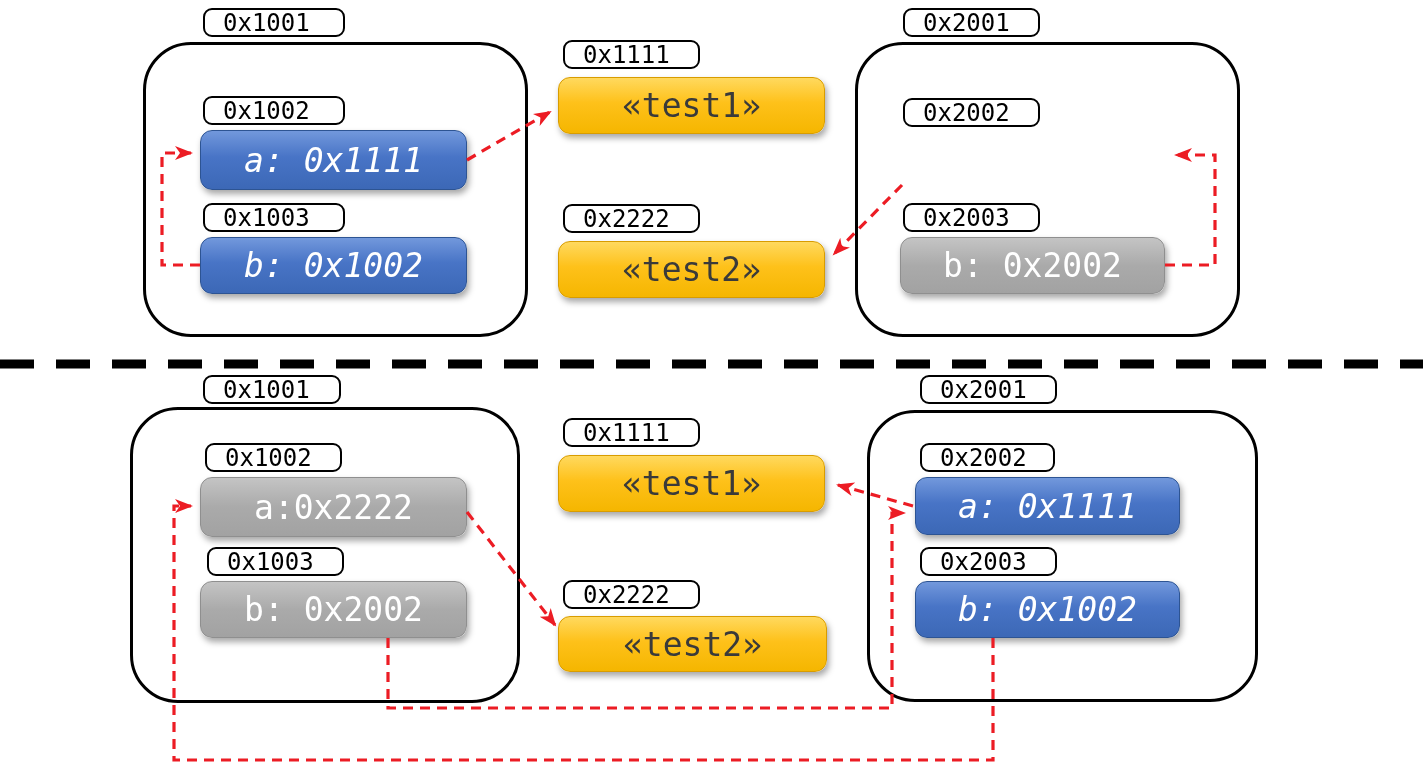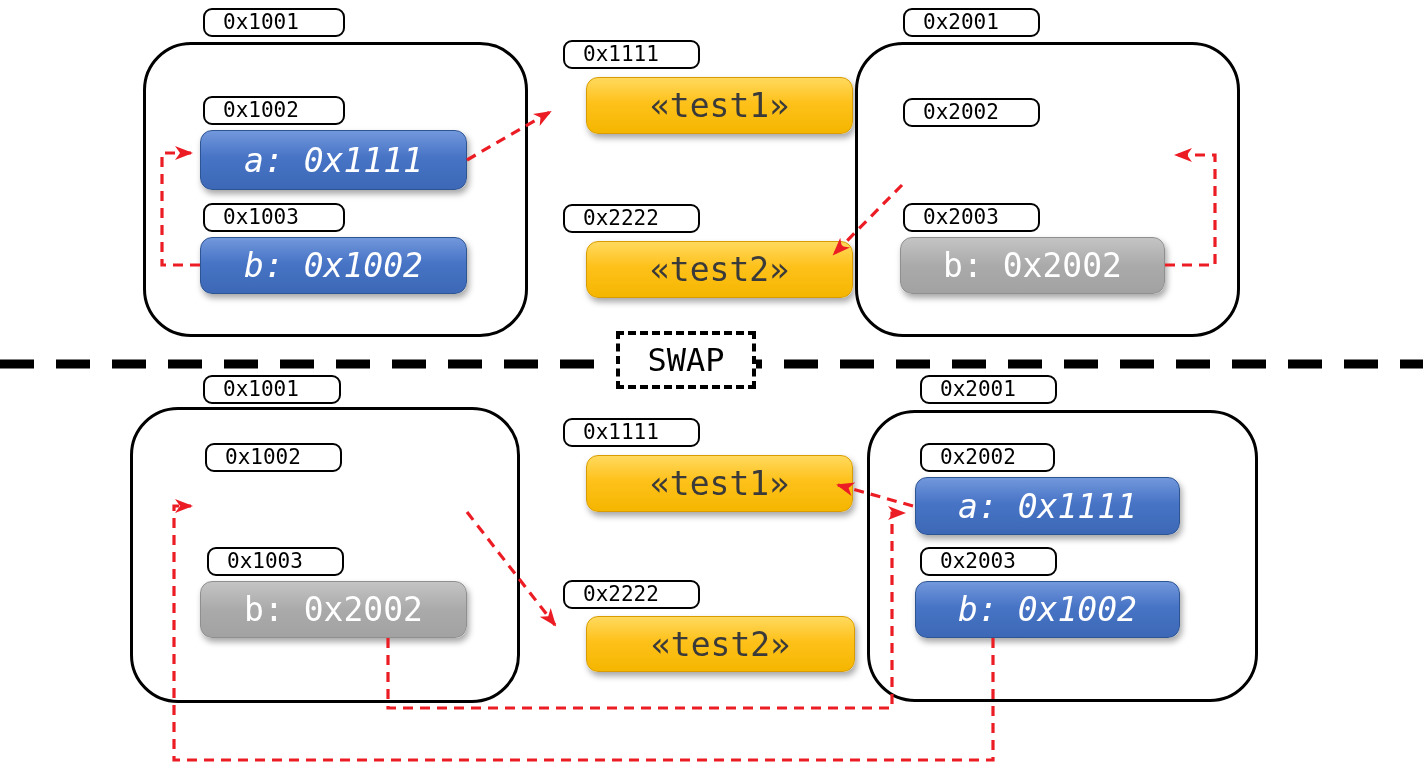--- a/index.html
+++ b/index.html
@@ -1,30 +1,30 @@
 <!DOCTYPE html>
 <html><head>
 <meta charset="utf-8">
 <style>
   html,body{margin:0;padding:0;background:#fff;}
   #stage{position:relative;width:1423px;height:767px;background:#fff;overflow:hidden;
          font-family:"DejaVu Sans Mono",monospace;}
   .frame{position:absolute;border:3px solid #000;border-radius:48px;background:#fff;box-sizing:border-box;}
   .tab{position:absolute;background:#fff;border:2.5px solid #000;border-radius:9px;
-       font-size:21px;color:#000;display:flex;align-items:center;padding-left:18px;
+       font-size:24px;color:#000;display:flex;align-items:center;padding-left:18px;
        box-sizing:border-box;line-height:1;}
   .vbox{position:absolute;border-radius:12px;display:flex;align-items:center;justify-content:center;
         font-size:33px;line-height:1;box-sizing:border-box;
         box-shadow:2px 4px 6px rgba(0,0,0,0.35);}
   .blue{background:linear-gradient(180deg,#7298dc 0%,#4874c6 45%,#3c68b6 100%);
         border:1px solid #2d5493;color:#fff;font-style:italic;}
   .gray{background:linear-gradient(180deg,#c4c4c4 0%,#aaaaaa 50%,#a2a2a2 100%);
         border:1px solid #8f8f8f;color:#fff;}
   .gold{background:linear-gradient(180deg,#ffd95e 0%,#fec11a 45%,#f5b600 100%);
-        border:1px solid #d89c00;color:#3a3a3a;margin-left:28px;}
+        border:1px solid #d89c00;color:#3a3a3a;}
   #arrow-layer{position:absolute;left:0;top:0;z-index:5;pointer-events:none;}
   #swap-box{position:absolute;left:616px;top:331px;width:140px;height:58px;z-index:6;
             background:#fff;border:4px dashed #000;box-sizing:border-box;
             display:flex;align-items:center;justify-content:center;
             font-size:32px;color:#000;}
 </style>
 </head>
 <body>
 
 <div id="stage">
@@ -49,20 +49,21 @@
 
   <div class="tab" style="left:903px;top:98px;width:137px;height:29px;">0x2002</div>
 
   <div class="tab" style="left:903px;top:203px;width:137px;height:29px;">0x2003</div>
   <div class="vbox gray" style="left:900px;top:237px;width:265px;height:57px;">b: 0x2002</div>
 
   <div class="frame" style="left:130px;top:407px;width:390px;height:296px;"></div>
   <div class="tab" style="left:203px;top:375px;width:138px;height:29px;">0x1001</div>
 
   <div class="tab" style="left:205px;top:443px;width:137px;height:29px;">0x1002</div>
+  <div class="vbox gray" style="left:200px;top:477px;width:267px;height:60px;">a:0x2222</div>
 
   <div class="tab" style="left:207px;top:547px;width:137px;height:29px;">0x1003</div>
   <div class="vbox gray" style="left:200px;top:581px;width:267px;height:57px;">b: 0x2002</div>
 
   <div class="tab" style="left:563px;top:418px;width:137px;height:29px;">0x1111</div>
   <div class="vbox gold" style="left:558px;top:455px;width:267px;height:57px;">«test1»</div>
 
   <div class="tab" style="left:563px;top:580px;width:137px;height:29px;">0x2222</div>
   <div class="vbox gold" style="left:558px;top:616px;width:269px;height:56px;">«test2»</div>
 
@@ -94,17 +95,14 @@
 
     <path d="M 913 506 L 838 485" stroke="#EC1C24" stroke-width="3.2" stroke-dasharray="10 7" fill="none" marker-end="url(#rhead)"></path>
 
     <path d="M 467 512 L 555 625" stroke="#EC1C24" stroke-width="3.2" stroke-dasharray="10 7" fill="none" marker-end="url(#rhead)"></path>
 
     <path d="M 388 638 V 708 H 892 V 513 H 904" stroke="#EC1C24" stroke-width="3.2" stroke-dasharray="10 7" fill="none" marker-end="url(#rhead)"></path>
 
     <path d="M 993 638 V 760 H 174 V 506 H 191" stroke="#EC1C24" stroke-width="3.2" stroke-dasharray="10 7" fill="none" marker-end="url(#rhead)"></path>
   </svg>
 
-  <div id="swap-box">
-    <span>SWAP</span>
-  </div>
 
 </div>
 
 </body></html>

